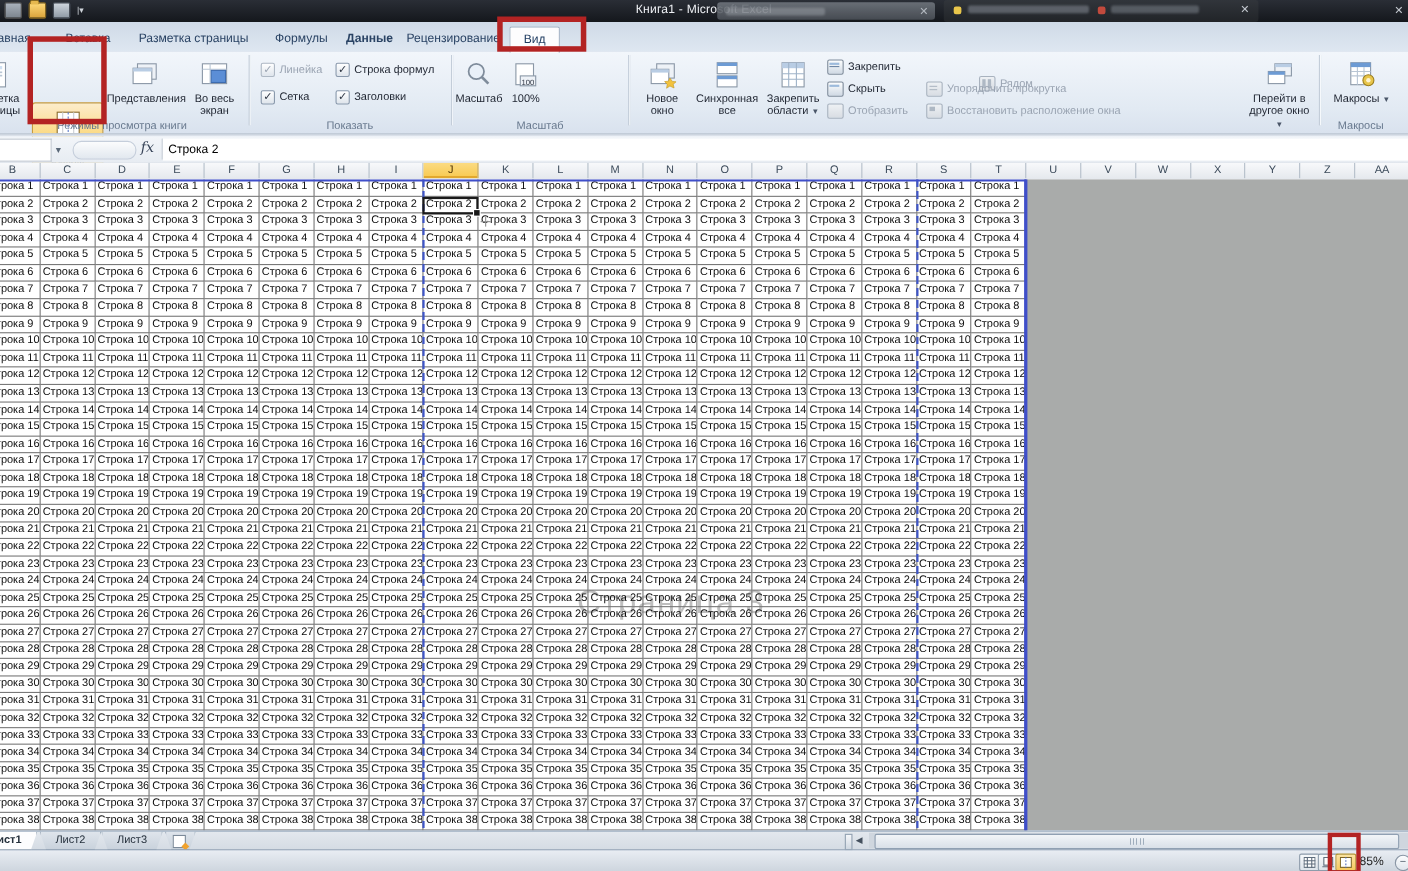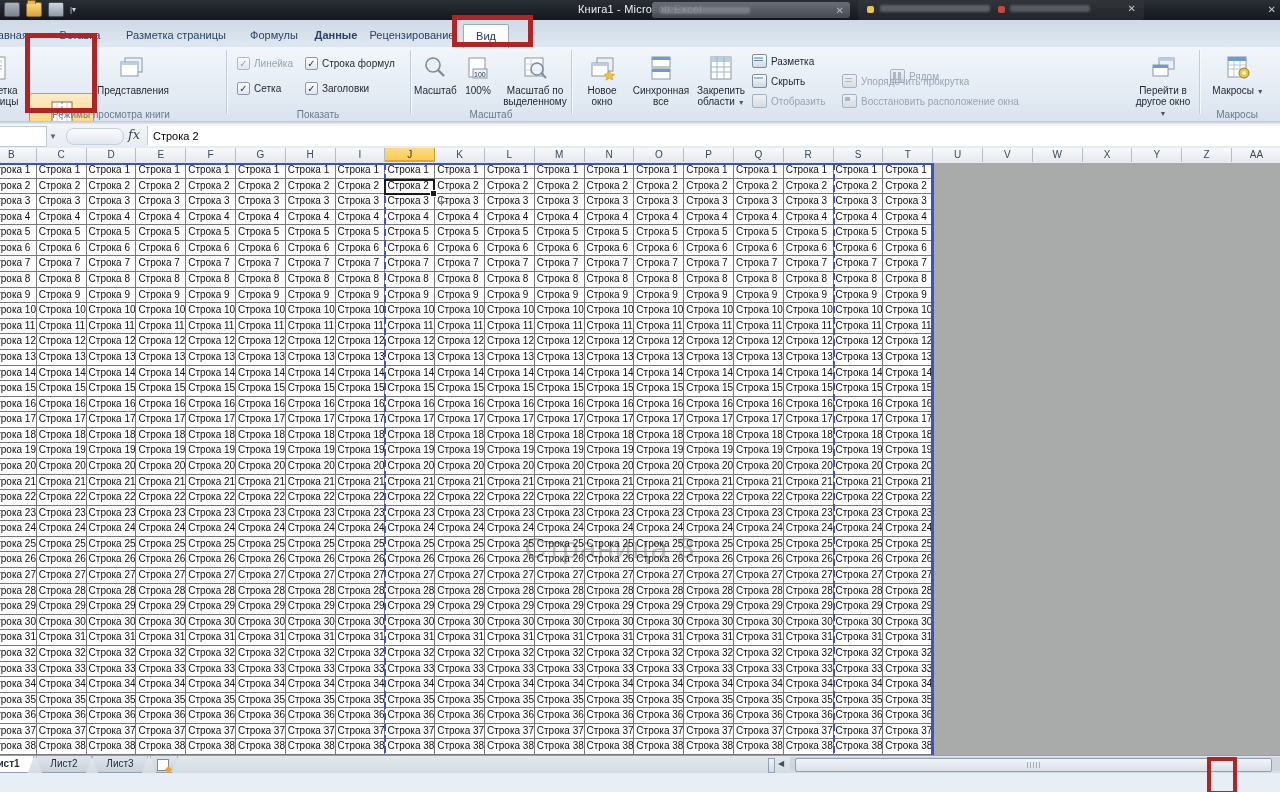--- a/index.html
+++ b/index.html
@@ -201,20 +201,31 @@
       <div class="bicon">
         <svg width="28" height="26">
             <rect x="8" y="3" width="17" height="14" fill="#eef2f7" stroke="#8a97a6"></rect>
             <rect x="4" y="7" width="17" height="14" fill="#fff" stroke="#8a97a6"></rect>
             <rect x="4" y="7" width="17" height="3" fill="#b9cdе4" style="fill:#b9cde4"></rect>
           </svg>
       </div>
       <div class="blabel">Представления</div>
     </div>
 
+    <div class="bigbtn" style="left:165px;width:58px;">
+      <div class="bicon">
+        <svg width="28" height="26">
+            <rect x="3" y="3" width="22" height="18" fill="#fff" stroke="#8a97a6"></rect>
+            <line x1="3" y1="8" x2="25" y2="8" stroke="#b9c6d4"></line>
+            <line x1="10" y1="3" x2="10" y2="21" stroke="#b9c6d4"></line>
+            <rect x="11" y="9" width="13" height="11" fill="#5b8ed6" stroke="#3d6cb0"></rect>
+          </svg>
+      </div>
+      <div class="blabel">Во весь экран</div>
+    </div>
 
     <div class="glabel" style="left:0;width:222px;">Режимы просмотра книги</div>
     <div class="ribbon-sep" style="left:226px;"></div>
 
     <div class="cb dis" style="left:237px;top:10px;">
       <span class="box">✓</span>
       <span>Линейка</span>
     </div>
     <div class="cb" style="left:305px;top:10px;">
       <span class="box">✓</span>
@@ -242,33 +253,20 @@
     </div>
     <div class="bigbtn" style="left:457px;width:40px;">
       <div class="bicon">
         <svg width="26" height="26">
             <rect x="4" y="3" width="16" height="19" fill="#fff" stroke="#8a97a6"></rect>
             <rect x="8" y="14" width="14" height="9" fill="#eef2f7" stroke="#8a97a6"></rect>
             <text x="9" y="22" font-size="7" fill="#2c3442">100</text>
           </svg>
       </div>
       <div class="blabel">100%</div>
-    </div>
-    <div class="bigbtn" style="left:499px;width:70px;">
-      <div class="bicon">
-        <svg width="26" height="26">
-            <rect x="3" y="3" width="18" height="18" fill="#fff" stroke="#8a97a6"></rect>
-            <line x1="3" y1="9" x2="21" y2="9" stroke="#c9d3de"></line>
-            <line x1="3" y1="15" x2="21" y2="15" stroke="#c9d3de"></line>
-            <line x1="9" y1="3" x2="9" y2="21" stroke="#c9d3de"></line>
-            <circle cx="15" cy="14" r="6" fill="rgba(233,240,248,.7)" stroke="#7f8c9b" stroke-width="1.5"></circle>
-            <line x1="19" y1="18" x2="24" y2="23" stroke="#7f8c9b" stroke-width="2"></line>
-          </svg>
-      </div>
-      <div class="blabel">Масштаб по выделенному</div>
     </div>
     <div class="glabel" style="left:413px;width:156px;">Масштаб</div>
     <div class="ribbon-sep" style="left:571px;"></div>
 
     <div class="bigbtn" style="left:575px;width:52px;">
       <div class="bicon">
         <svg width="28" height="26">
             <rect x="9" y="3" width="16" height="13" fill="#eef2f7" stroke="#8a97a6"></rect>
             <rect x="4" y="8" width="16" height="13" fill="#fff" stroke="#8a97a6"></rect>
             <rect x="4" y="8" width="16" height="3" fill="#b9cde4"></rect>
@@ -300,21 +298,21 @@
           </svg>
       </div>
       <div class="blabel"><span>Закрепить области</span> <span class="darr">▼</span></div>
     </div>
 
     <div class="smallbtn" style="left:752px;top:7px;">
       <span class="mini">
           <i style="left:1px;top:5px;width:9px;height:1px;"></i>
           <i style="left:1px;top:2px;width:9px;height:2px;background:#9dbbdc;"></i>
         </span>
-      <span>Разметка</span>
+      <span>Закрепить</span>
     </div>
     <div class="smallbtn" style="left:752px;top:27px;">
       <span class="mini">
           <i style="left:1px;top:2px;width:9px;height:2px;background:#9dbbdc;"></i>
         </span>
       <span>Скрыть</span>
     </div>
     <div class="smallbtn dis" style="left:752px;top:47px;">
       <span class="mini gray"></span>
       <span>Отобразить</span>
@@ -1235,18 +1233,43 @@
     </div>
     <div class="tsplit"></div>
     <span class="harrow" style="left:778px;">◀</span>
     <div class="htrack">
       <div class="hthumb">
         <div class="hgrip"></div>
       </div>
     </div>
   </div>
 
+  <div class="statusbar">
+    <div class="viewbtn" style="left:1181px;">
+      <svg width="11" height="10">
+          <rect x="0.5" y="0.5" width="10" height="9" fill="#fff" stroke="#5f6d7c"></rect>
+          <line x1="0" y1="3.5" x2="11" y2="3.5" stroke="#5f6d7c"></line>
+          <line x1="0" y1="6.5" x2="11" y2="6.5" stroke="#5f6d7c"></line>
+          <line x1="3.5" y1="0" x2="3.5" y2="10" stroke="#5f6d7c"></line>
+          <line x1="7.5" y1="0" x2="7.5" y2="10" stroke="#5f6d7c"></line>
+        </svg>
+    </div>
+    <div class="viewbtn" style="left:1198px;">
+      <svg width="11" height="10">
+          <rect x="1.5" y="0.5" width="8" height="7" fill="#fff" stroke="#5f6d7c"></rect>
+          <line x1="0" y1="9" x2="11" y2="9" stroke="#5f6d7c"></line>
+        </svg>
+    </div>
+    <div class="viewbtn sel" style="left:1214px;">
+      <svg width="11" height="10">
+          <rect x="0.5" y="0.5" width="10" height="9" fill="#fff" stroke="#7c6424"></rect>
+          <line x1="5.5" y1="0" x2="5.5" y2="10" stroke="#4d69bd" stroke-dasharray="1.5 1.5"></line>
+        </svg>
+    </div>
+    <span class="zoomtxt" style="left:1236px;">85%</span>
+    <div class="minus" style="left:1268px;">−</div>
+  </div>
 
   <div class="redbox" style="left:452px;top:15px;width:71px;height:22px;"></div>
   <div class="redbox" style="left:25px;top:33px;width:62px;height:70px;"></div>
   <div class="redbox thin" style="left:1207px;top:757px;width:22px;height:30px;"></div>
 
 </div>
 
 </body></html>

